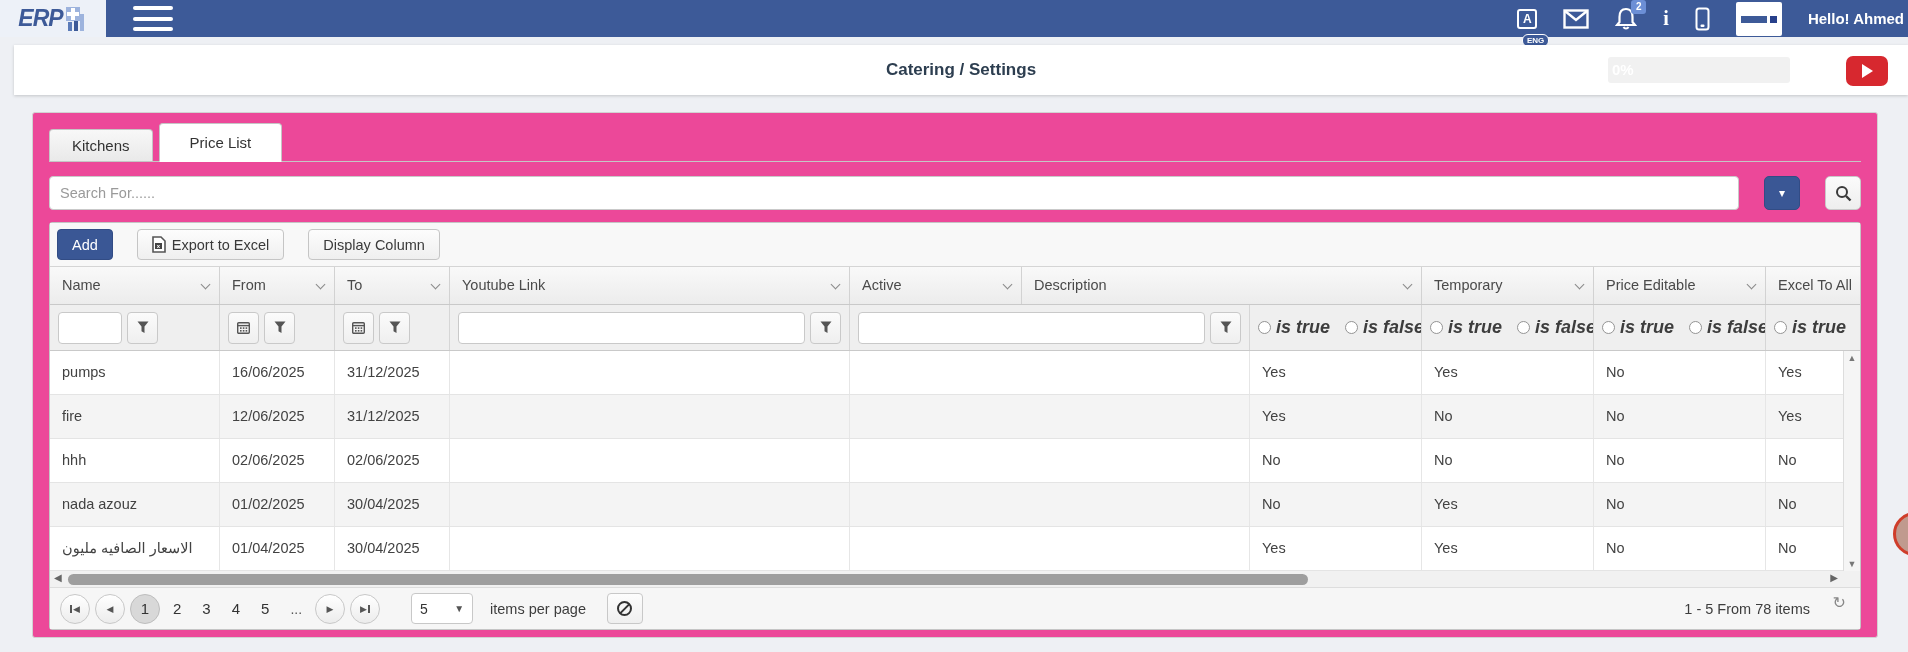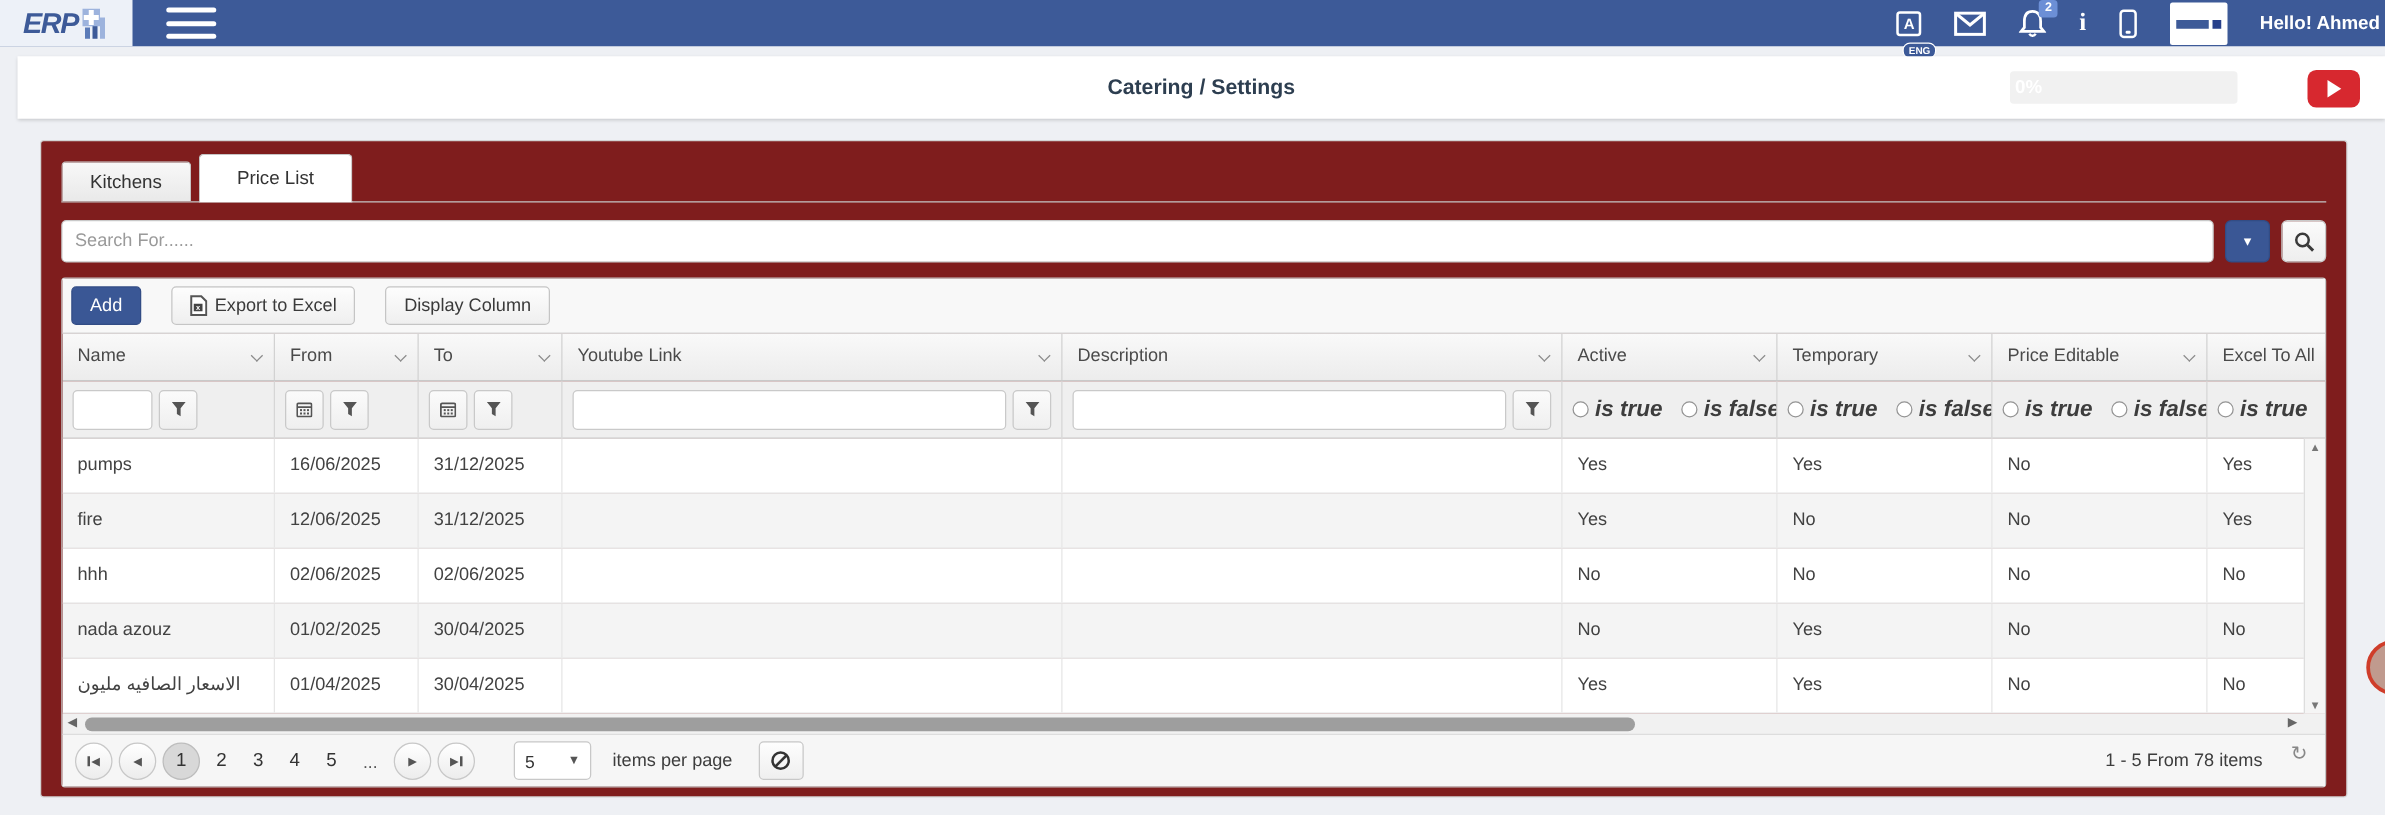--- a/index.html
+++ b/index.html
@@ -41,30 +41,30 @@
     box-shadow:0 1px 3px rgba(0,0,0,.18); }
   .page-title { position:absolute; left:0; right:0; top:0; height:50px; line-height:50px;
     text-align:center; font-size:17px; font-weight:bold; color:#2d3e50; }
   .progress { position:absolute; right:118px; top:12px; width:182px; height:26px; background:#f1f1f1;
     border-radius:3px; color:#fff; font-weight:bold; font-size:15px; line-height:26px; padding-left:4px; }
   .yt-btn { position:absolute; right:20px; top:11px; width:42px; height:30px; background:#d7282f;
     border-radius:7px; display:flex; align-items:center; justify-content:center; cursor:pointer; }
   .yt-play { width:0; height:0; border-left:11px solid #fff; border-top:7px solid transparent; border-bottom:7px solid transparent; }
 
   
-  .panel { position:absolute; left:32px; top:112px; width:1846px; height:526px; background:#7f1d1d;
+  .panel { position:absolute; left:32px; top:112px; width:1846px; height:526px; background:#ec4899;
     border:1px solid #d2d2d2; border-radius:3px; padding:0 16px; }
   .tabstrip { display:flex; align-items:flex-end; border-bottom:1px solid #c5c5c5; padding-top:12px; height:49px; }
   .tab { border:1px solid #c5c5c5; border-bottom:none; border-radius:4px 4px 0 0; font-size:15px; color:#333;
     cursor:pointer; }
   .tab.inactive { background:linear-gradient(#f8f8f8,#e9e9e9); padding:7px 22px; margin-bottom:0; }
   .tab.active { background:#fff; padding:10px 30px; margin-bottom:-1px; border-bottom:1px solid #fff; margin-left:6px; }
 
   
-  .search-row { display:flex; margin-top:14px; gap:9px; align-items:center; }
+  .search-row { display:flex; margin-top:14px; gap:25px; align-items:center; }
   .search-input { flex:1; height:34px; border:1px solid #c9c9c9; border-radius:4px; padding:0 10px;
     font-size:14.5px; color:#333; font-family:inherit; }
   .search-input::placeholder { color:#9a9a9a; }
   .dd-btn { width:36px; height:34px; background:#3a5795; border:1px solid #324c85; border-radius:5px;
     color:#fff; display:flex; align-items:center; justify-content:center; font-size:12px; cursor:pointer; }
   .search-btn { width:36px; height:34px; background:linear-gradient(#fbfbfb,#eee); border:1px solid #c9c9c9;
     border-radius:5px; display:flex; align-items:center; justify-content:center; cursor:pointer; }
 
   
   .grid { margin-top:12px; border:1px solid #c5c5c5; border-radius:3px; }
@@ -230,22 +230,22 @@
       </div>
 
       <div class="grid-scroll">
         <div class="grid-inner">
 
           <div class="gh-row">
             <div class="gh-cell c0"><span>Name</span><span class="chev"></span></div>
             <div class="gh-cell c1"><span>From</span><span class="chev"></span></div>
             <div class="gh-cell c2"><span>To</span><span class="chev"></span></div>
             <div class="gh-cell c3"><span>Youtube Link</span><span class="chev"></span></div>
+            <div class="gh-cell c5"><span>Active</span><span class="chev"></span></div>
             <div class="gh-cell c4"><span>Description</span><span class="chev"></span></div>
-            <div class="gh-cell c5"><span>Active</span><span class="chev"></span></div>
             <div class="gh-cell c7"><span>Temporary</span><span class="chev"></span></div>
             <div class="gh-cell c6"><span>Price Editable</span><span class="chev"></span></div>
             <div class="gh-cell c8"><span>Excel To All</span></div>
           </div>
 
           <div class="gf-row">
             <div class="gf-cell c0">
               <input class="f-input" style="width: 64px;">
               <button class="f-btn">
                 <svg width="12" height="13" viewBox="0 0 12 13">

